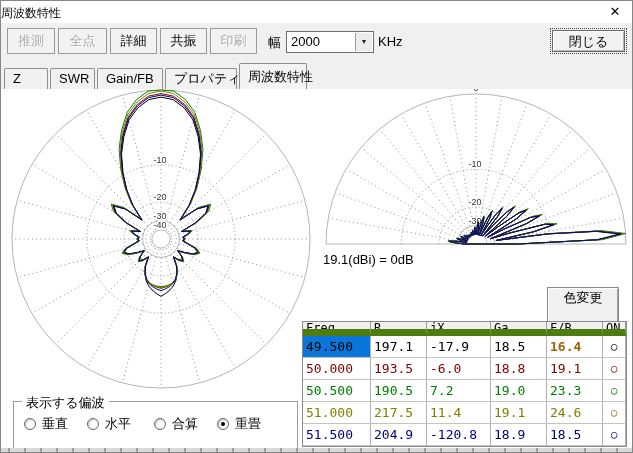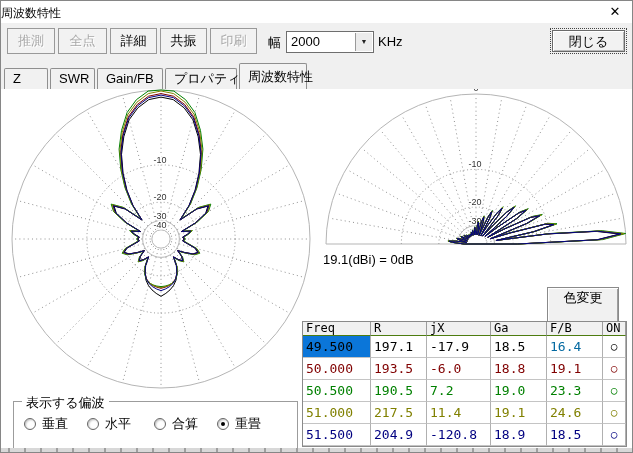--- a/index.html
+++ b/index.html
@@ -35,21 +35,21 @@
   
   .content{position:absolute;left:0;top:88px;width:100%;height:359px;background:#fff;}
   .chart{position:absolute;pointer-events:none;}
   #az{left:0;top:0;} #el{left:323px;top:0;}
   .note{position:absolute;left:322px;top:163px;font-size:13px;}
   .colorbtn{position:absolute;left:546px;top:198px;width:72px;height:40px;box-sizing:border-box;background:#f1f1f1;border:1px solid #8a8a8a;
             box-shadow:inset 1px 1px 0 #fff, inset -1px -1px 0 #9e9e9e;font-size:13px;text-align:center;line-height:20px;cursor:pointer;}
   
   .grid{position:absolute;left:301px;top:232px;display:grid;grid-template-columns:68px 56px 64px 56px 56px 23px;
         border:1px solid #8a8a8a;background:#fff;font-family:"DejaVu Sans Mono","Liberation Mono",monospace;}
-  .gh{height:14px;line-height:13px;font-size:12px;background:#f1f1f1;border-right:1px solid #9c9c9c;border-bottom:1px solid #4d7c0f;
+  .gh{height:14px;line-height:13px;font-size:12px;background:#f1f1f1;border-right:1px solid #9c9c9c;border-bottom:7px solid #4d7c0f;
       padding-left:3px;box-sizing:border-box;overflow:hidden;}
   .gc{height:22px;line-height:21px;font-size:13px;background:#fff;border-right:1px solid #b0b0b0;border-bottom:1px solid #c4c4c4;
       padding-left:3px;box-sizing:border-box;overflow:hidden;}
   .gc.on{text-align:center;padding-left:0;font-size:11px;cursor:pointer;}
   .gc.sel{background:#0b76d9;}
   
   .gbox{position:absolute;left:12px;top:312px;width:285px;height:56px;border:1px solid #9c9c9c;box-sizing:border-box;
         box-shadow:1px 1px 0 #fff;}
   .gtitle{position:absolute;left:8px;top:-8px;background:#fff;padding:0 4px;font-size:13px;}
   .radio{position:absolute;top:13px;display:flex;align-items:center;gap:6px;font-size:13px;cursor:pointer;}
@@ -180,21 +180,21 @@
       <div class="gh">R</div>
       <div class="gh">jX</div>
       <div class="gh">Ga</div>
       <div class="gh">F/B</div>
       <div class="gh">ON</div>
 
       <div class="gc sel" style="color: rgb(0, 0, 0);">49.500</div>
       <div class="gc" style="color: rgb(0, 0, 0);">197.1</div>
       <div class="gc" style="color: rgb(0, 0, 0);">-17.9</div>
       <div class="gc" style="color: rgb(0, 0, 0);">18.5</div>
-      <div class="gc" style="color: #0369a1;">16.4</div>
+      <div class="gc" style="color: #a16207; font-weight: bold;">16.4</div>
       <div class="gc on" style="color: rgb(0, 0, 0);">○</div>
 
       <div class="gc" style="color: rgb(128, 0, 0);">50.000</div>
       <div class="gc" style="color: rgb(128, 0, 0);">193.5</div>
       <div class="gc" style="color: rgb(128, 0, 0);">-6.0</div>
       <div class="gc" style="color: rgb(128, 0, 0);">18.8</div>
       <div class="gc" style="color: rgb(128, 0, 0);">19.1</div>
       <div class="gc on" style="color: rgb(128, 0, 0);">○</div>
 
       <div class="gc" style="color: rgb(0, 128, 0);">50.500</div>

